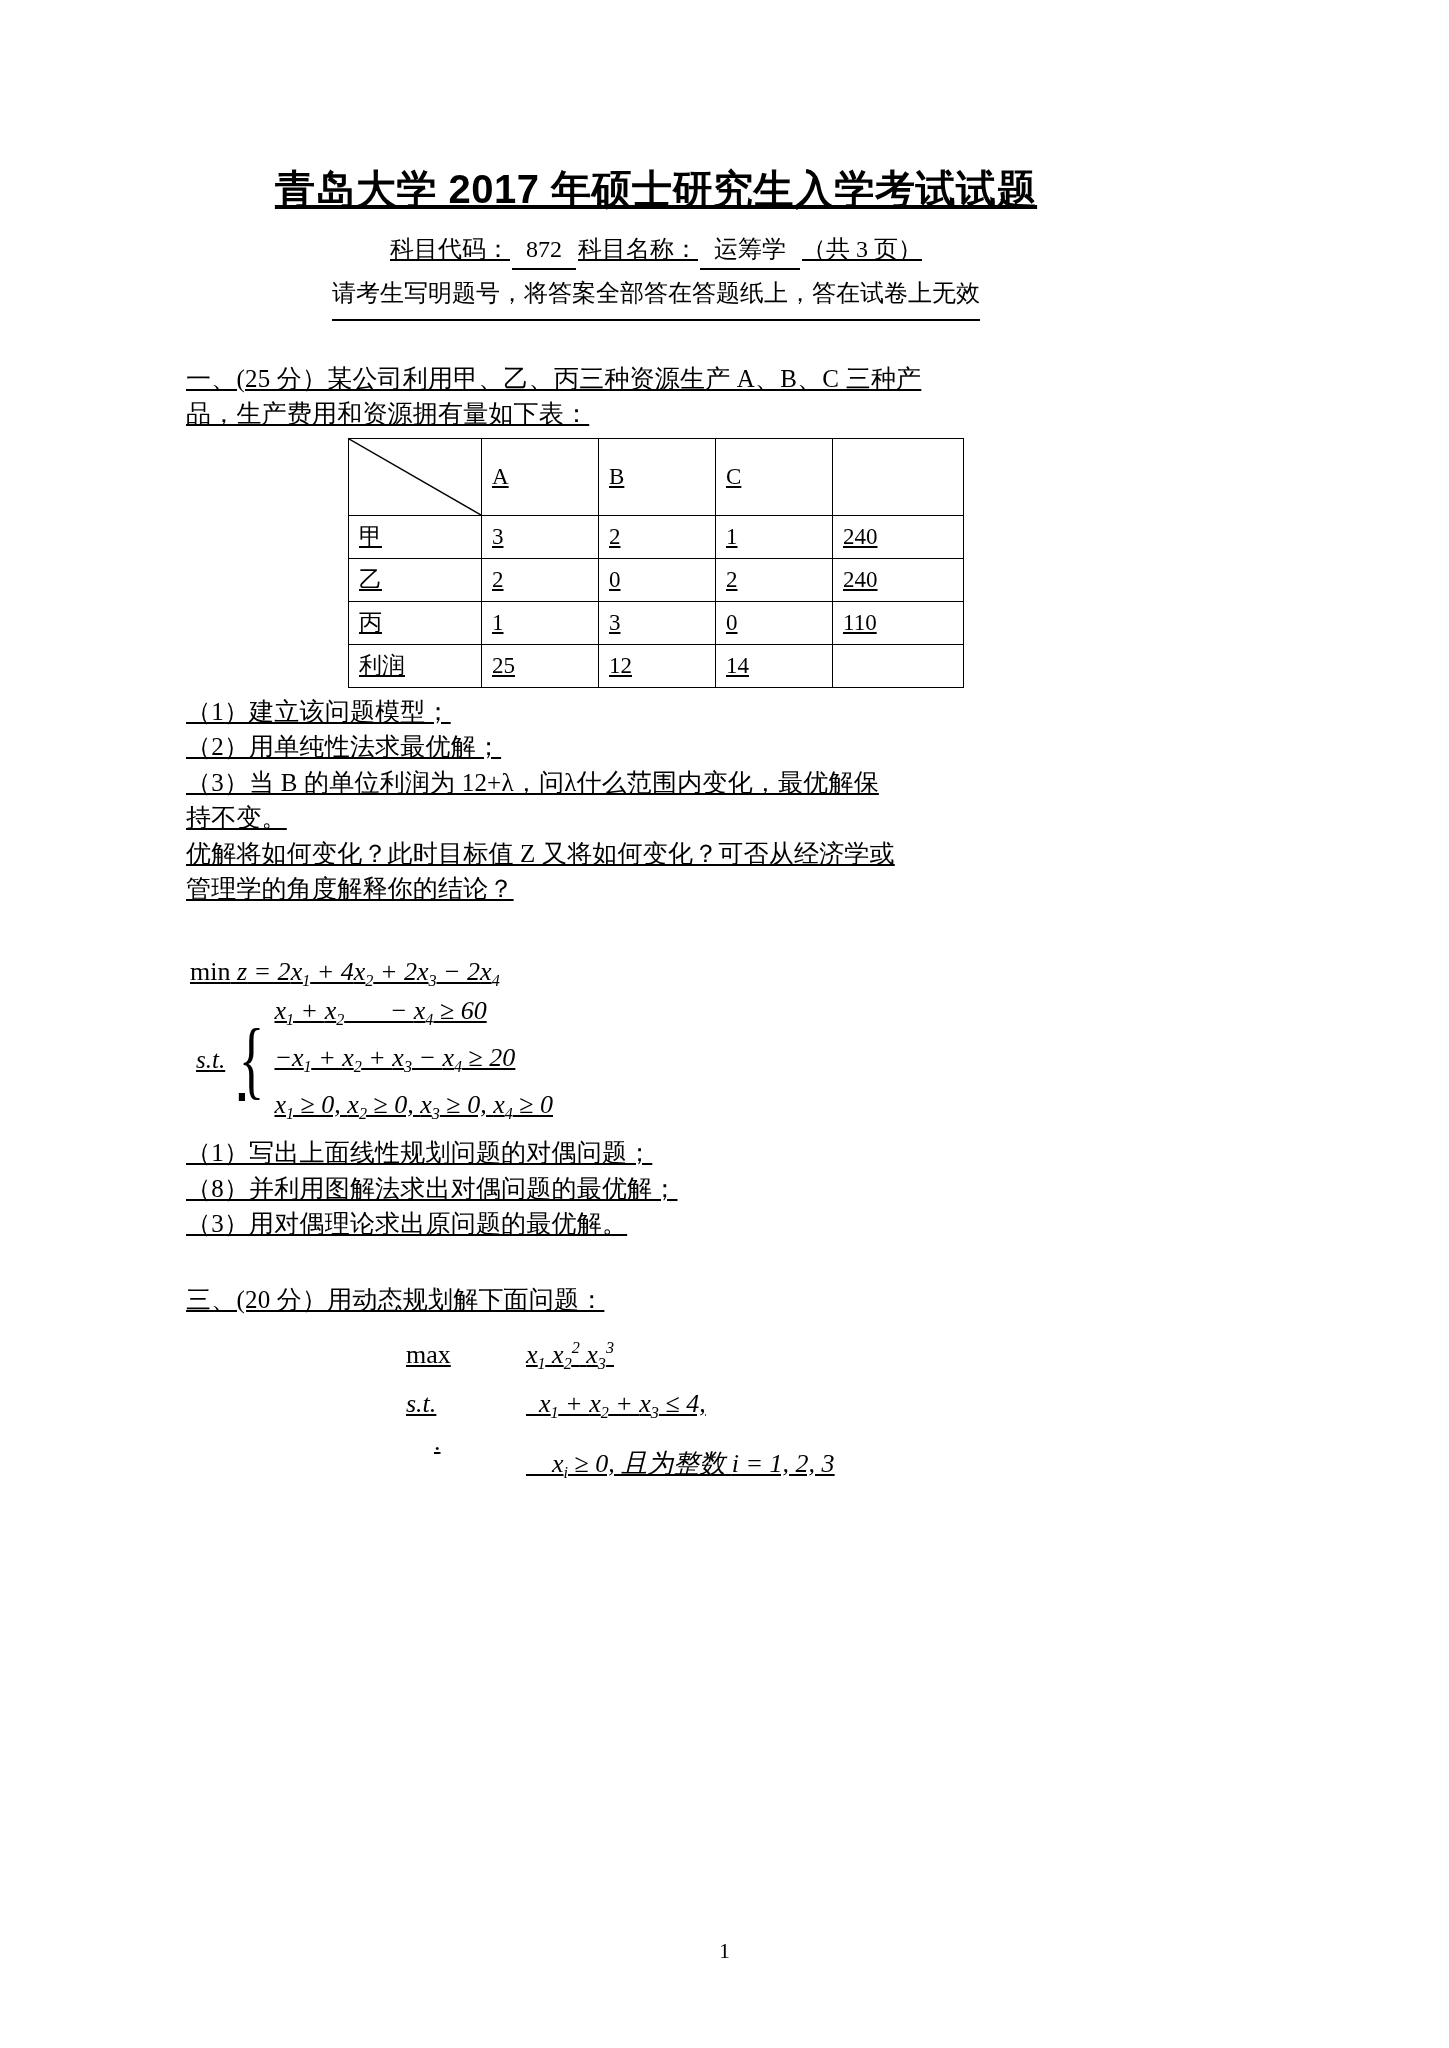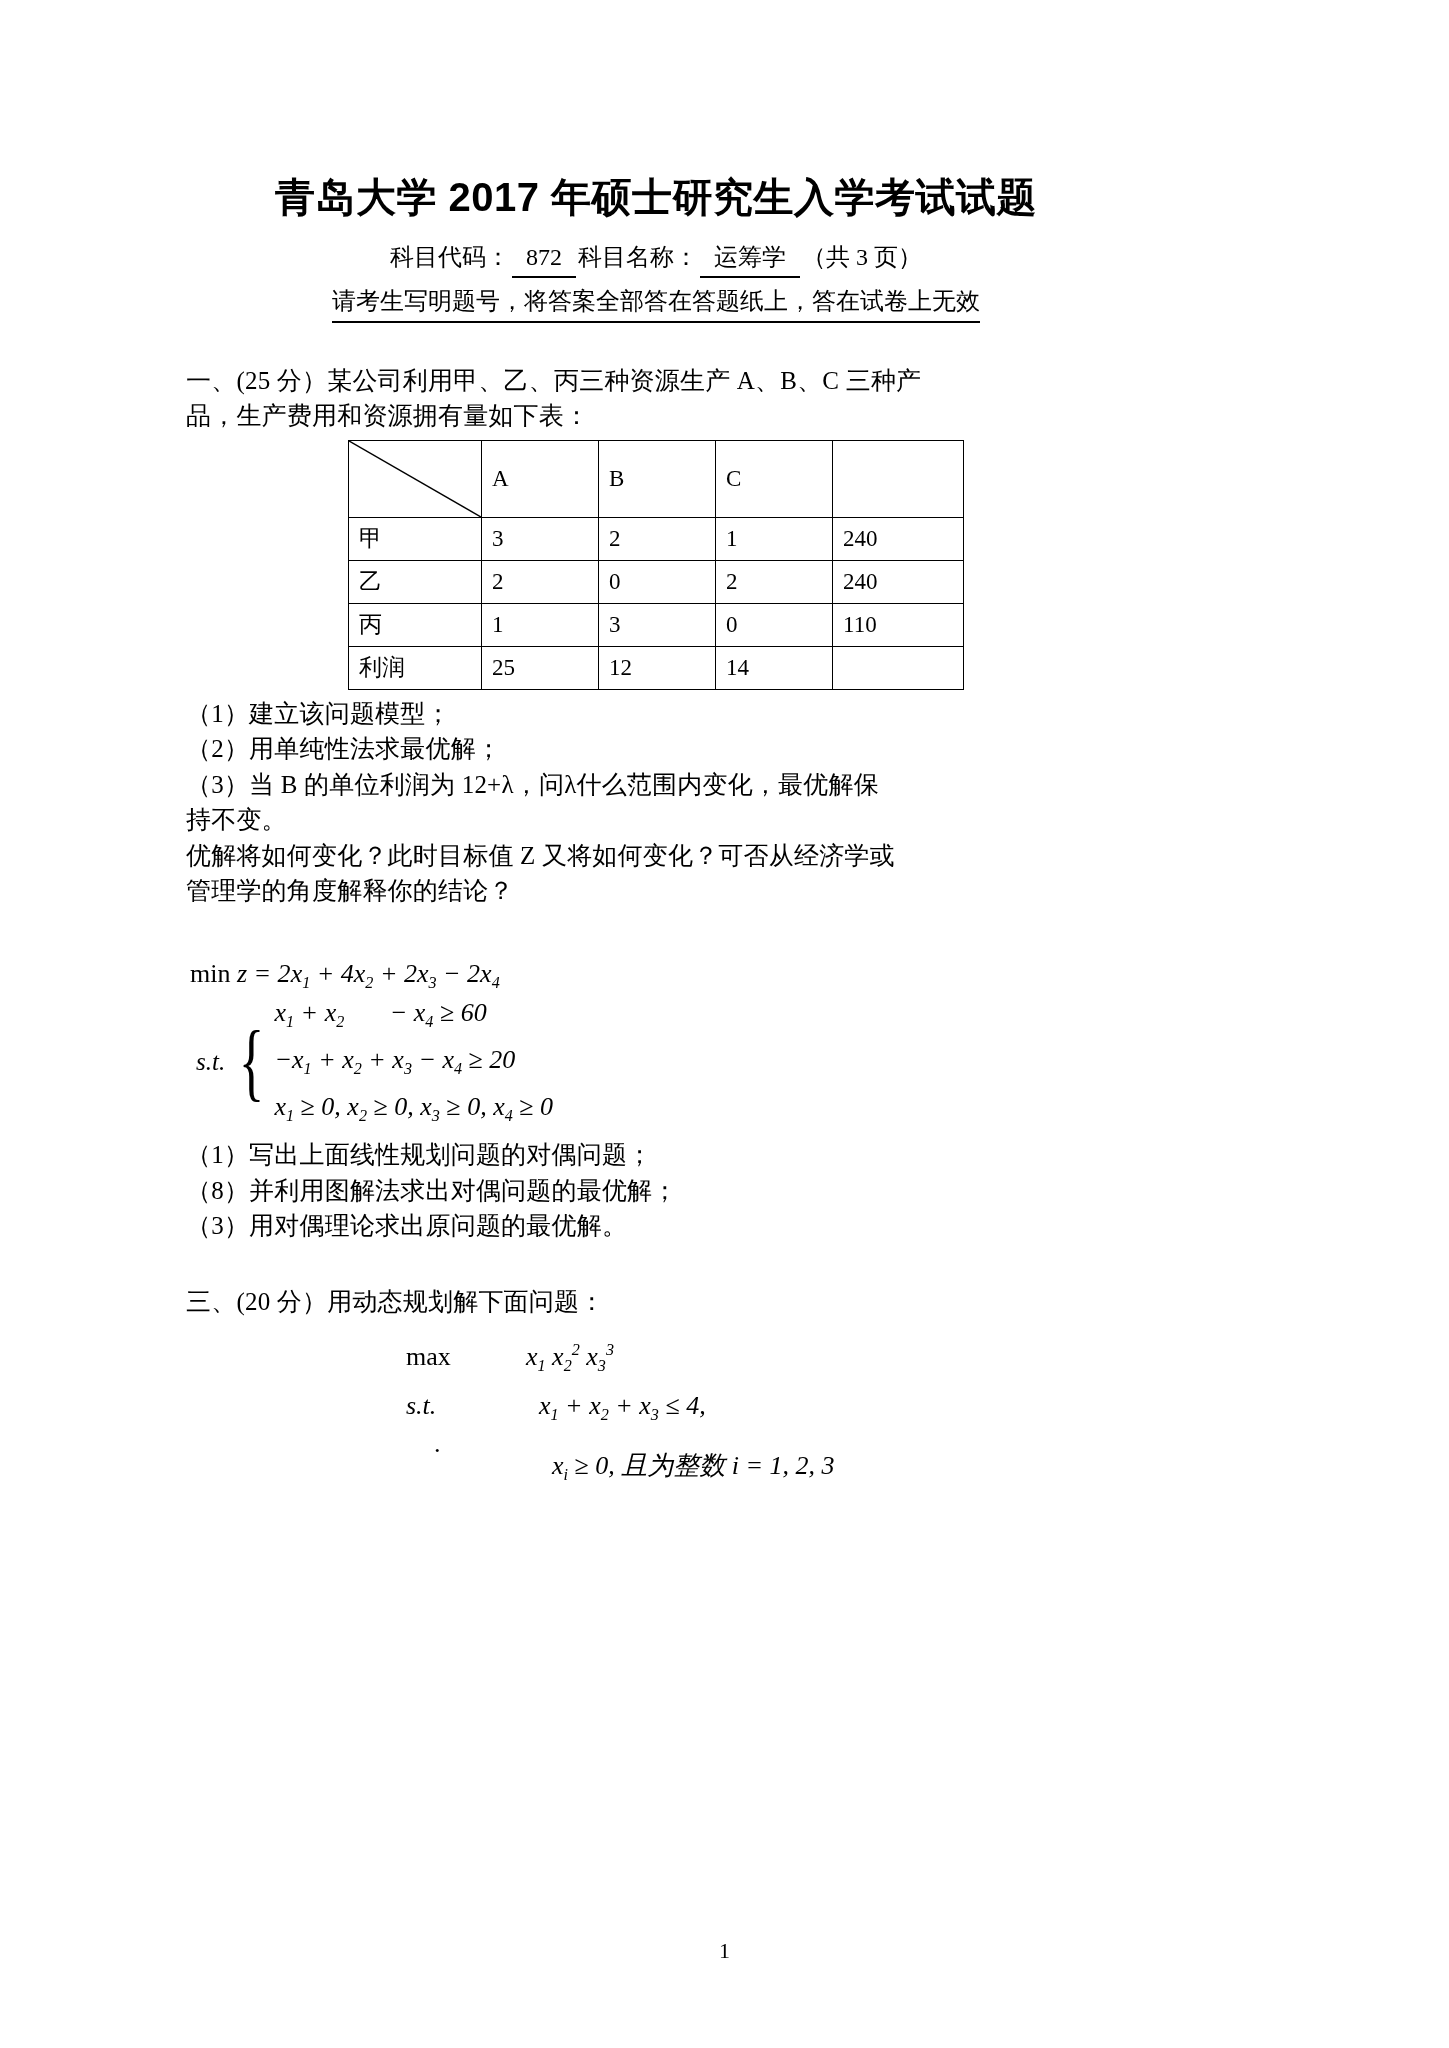--- a/index.html
+++ b/index.html
@@ -18,22 +18,23 @@
   .page {
     position: relative;
     width: 1449px;
     height: 2048px;
     box-sizing: border-box;
     padding: 0;
   }
   .content {
     position: absolute;
     left: 186px;
-    top: 12px;
+    top: 4px;
     width: 940px;
+    text-decoration: underline;
   }
 
   
   .doc-title {
     font-size: 40px;
     font-weight: bold;
     text-align: center;
     letter-spacing: 0.5px;
     margin: 0;
     padding-top: 160px;
@@ -56,21 +57,21 @@
   }
   .notice-line {
     text-align: center;
     font-size: 24px;
     margin-top: 6px;
     line-height: 1.45;
   }
   .notice-inner {
     display: inline-block;
     border-bottom: 2px solid #000;
-    padding-bottom: 2px;
+    padding-bottom: 8px;
   }
 
   
   .para {
     font-size: 25px;
     line-height: 1.42;
     margin: 0;
     text-align: justify;
     letter-spacing: 0.2px;
   }

